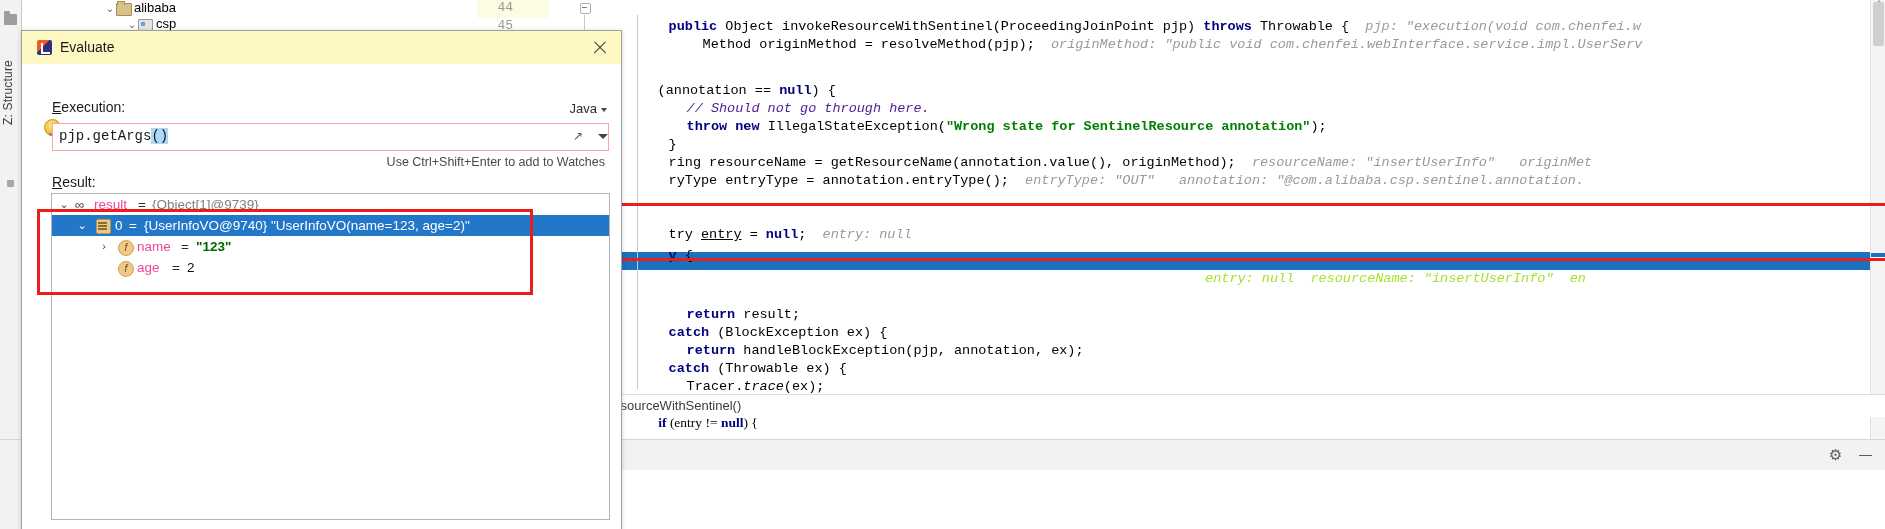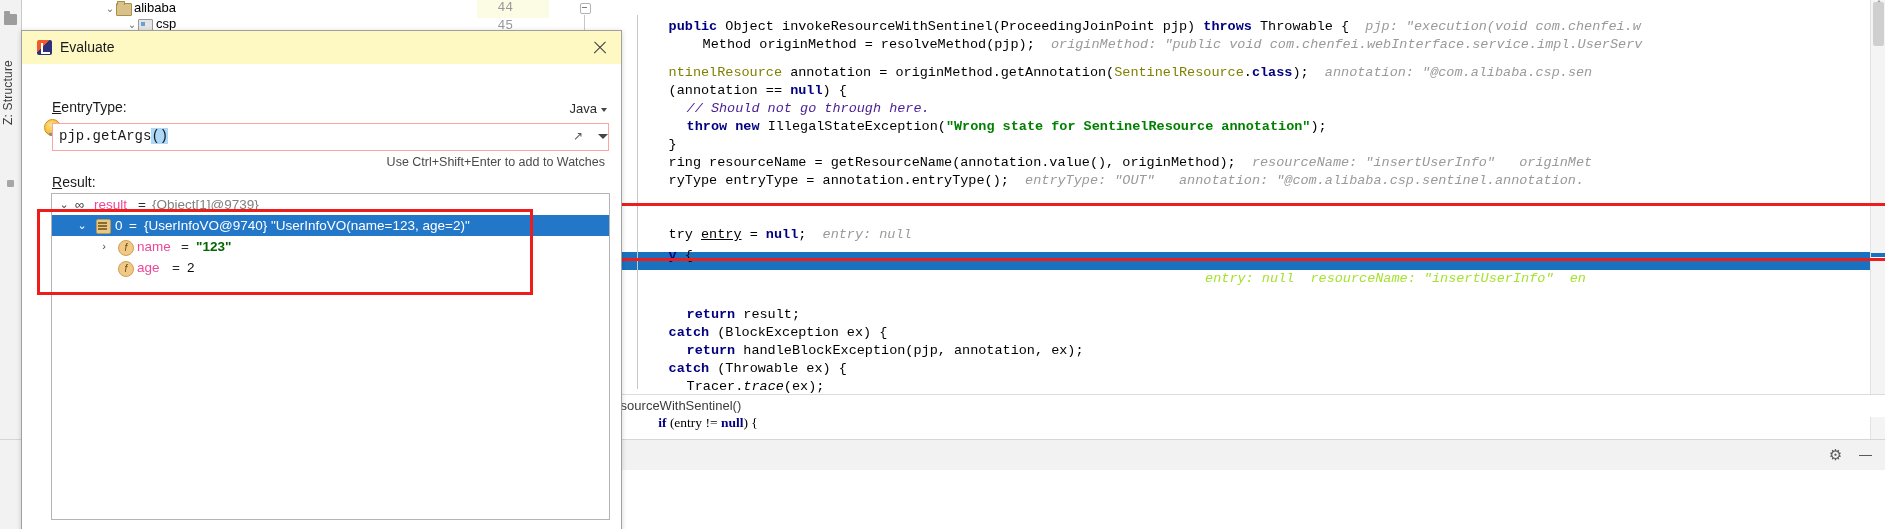--- a/index.html
+++ b/index.html
@@ -237,24 +237,21 @@
     </div>
 
     <div class="sel-line" style="top:252px;"></div>
 
     <div class="codeline" style="left:143px;top:0px;">
       <span class="kw">public</span> Object invokeResourceWithSentinel(ProceedingJoinPoint pjp) <span class="kw">throws</span> Throwable {&nbsp;&nbsp;<span class="hint">pjp: "execution(void com.chenfei.w</span>
     </div>
     <div class="codeline" style="left:177px;top:18px;">
       Method originMethod = resolveMethod(pjp);&nbsp;&nbsp;<span class="hint">originMethod: "public void com.chenfei.webInterface.service.impl.UserServ</span>
     </div>
-    <div class="codeline" style="left:143px;top:46px;">
-      <span class="ann">ntinelResource</span> annotation = originMethod.getAnnotation(<span class="ann">SentinelResource</span>.<span class="kw">class</span>);&nbsp;&nbsp;<span class="hint">annotation: "@com.alibaba.csp.sen</span>
-    </div>
-    <div class="codeline" style="left:143px;top:64px;">
+    <div class="codeline" style="left:132px;top:64px;">
       (annotation == <span class="kw">null</span>) {
     </div>
     <div class="codeline" style="left:161px;top:82px;">
       <span class="cmt">// Should not go through here.</span>
     </div>
     <div class="codeline" style="left:161px;top:100px;">
       <span class="kw">throw</span> <span class="kw">new</span> IllegalStateException(<span class="str">"Wrong state for SentinelResource annotation"</span>);
     </div>
     <div class="codeline" style="left:143px;top:118px;">
       <span>}</span>
@@ -316,21 +313,21 @@
 
   <div class="red-rect-editor"></div>
 
   <div class="dlg">
     <div class="dlg-title">
       <div class="dlg-ico"></div>
       <div class="dlg-name">Evaluate</div>
       <div class="dlg-close"></div>
     </div>
 
-    <div class="lbl-expr"><u>E</u><span>entryType:</span></div>
+    <div class="lbl-expr"><u>E</u><span>execution:</span></div>
     <div class="lang-sel"><span>Java</span><span class="caret"></span></div>
 
     <div class="bulb"></div>
     <div class="expr-box">
       <div class="expr-text"><span>pjp.getArgs</span><span class="expr-sel">()</span></div>
     </div>
     <div class="expr-exp">↗</div>
     <div class="expr-drop"></div>
 
     <div class="hint-line">Use Ctrl+Shift+Enter to add to Watches</div>

